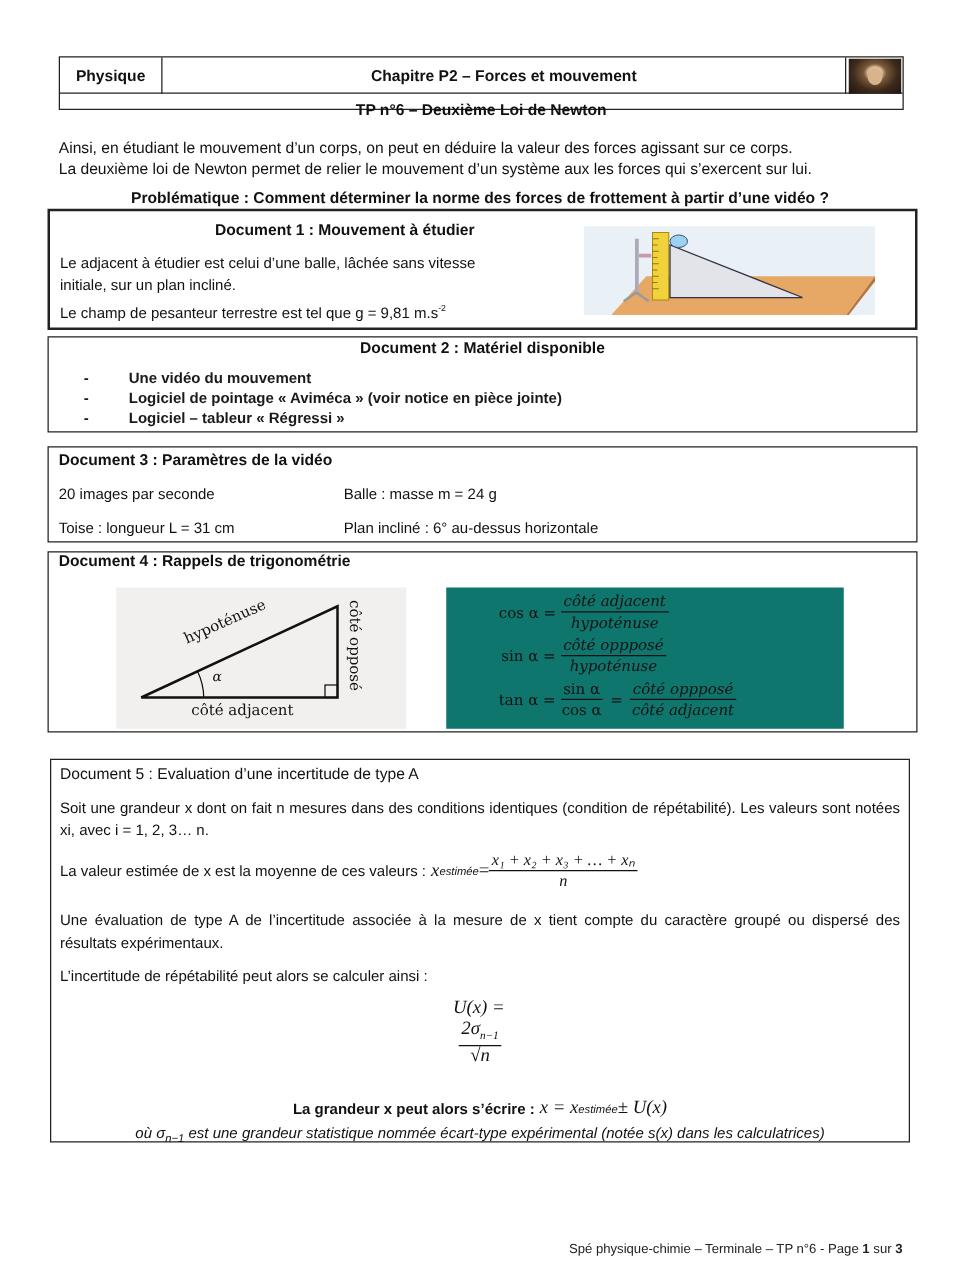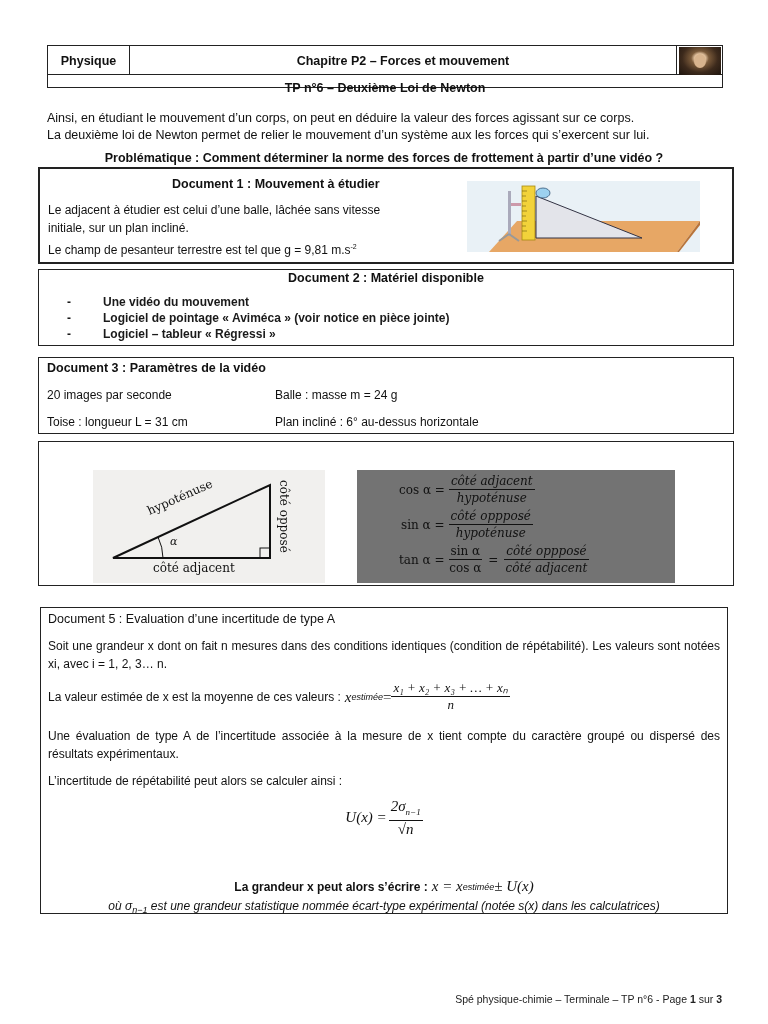--- a/index.html
+++ b/index.html
@@ -48,21 +48,21 @@
   #doc2 li { display: flex; }
   #doc2 li .dash { width: 36px; }
 
   #doc3 { left: 38px; top: 357px; width: 696px; height: 77px; }
   #doc3 .title { position: absolute; left: 8px; top: 3px; font-weight: bold; font-size: 12.5px; }
   #doc3 .cell { position: absolute; font-size: 12px; }
 
   #doc4 { left: 38px; top: 441px; width: 696px; height: 145px; }
   #doc4 .title { position: absolute; left: 8px; top: 0px; font-weight: bold; font-size: 12.5px; }
   #doc4 .tri-panel { position: absolute; left: 54px; top: 28px; width: 232px; height: 113px; background: #f1f0ee; }
-  #doc4 .formula-panel { position: absolute; left: 318px; top: 28px; width: 318px; height: 113px; background: #737373; }
+  #doc4 .formula-panel { position: absolute; left: 318px; top: 28px; width: 318px; height: 113px; background: #0f766e; }
   .serif { font-family: "DejaVu Serif", "Liberation Serif", serif; }
 
   #doc5 { left: 40px; top: 607px; width: 688px; height: 307px; border-width: 1.6px; }
   #doc5 .p { position: absolute; left: 7px; font-size: 12px; line-height: 18px; }
   #doc5 .title { top: 2px; font-weight: normal; font-size: 12.5px; }
   .justify { text-align: justify; width: 672px; }
   .frac { display: inline-flex; flex-direction: column; align-items: center; vertical-align: middle; }
   .frac .num { border-bottom: 1px solid #111; padding: 0 2px; line-height: 16px; }
   .frac .den { line-height: 16px; }
   .mi { font-family: "Liberation Serif", serif; font-style: italic; font-size: 15px; }
@@ -143,20 +143,21 @@
 
 <div id="doc3" class="abs doc-box">
   <div class="title">Document 3 : Paramètres de la vidéo</div>
   <div class="cell" style="left:8px; top:30px;">20 images par seconde</div>
   <div class="cell" style="left:236px; top:30px;">Balle : masse m = 24 g</div>
   <div class="cell" style="left:8px; top:57px;">Toise : longueur  L = 31 cm</div>
   <div class="cell" style="left:236px; top:57px;">Plan incliné : 6° au-dessus horizontale</div>
 </div>
 
 <div id="doc4" class="abs doc-box">
+  <div class="title">Document 4 : Rappels de trigonométrie</div>
   <div class="tri-panel">
     <svg width="232" height="113" viewBox="0 0 232 113" style="position:absolute;left:0;top:0;">
       <polygon points="20,88 177,15 177,88" fill="none" stroke="#111" stroke-width="2"></polygon>
       <rect x="167" y="78" width="10" height="10" fill="none" stroke="#111" stroke-width="1"></rect>
       <path d="M 70 88 A 50 50 0 0 0 65 67" fill="none" stroke="#111" stroke-width="1"></path>
     </svg>
     <div class="abs serif" style="left:77px; top:65px; font-size:11px; font-style:italic;">α</div>
     <div class="abs serif" style="left:52px; top:35px; font-size:12px; transform: rotate(-24deg); transform-origin: left top;">hypoténuse</div>
     <div class="abs serif" style="left:60px; top:91px; font-size:12px;">côté adjacent</div>
     <div class="abs serif" style="left:184px; top:10px; font-size:12px; writing-mode: vertical-rl;">côté opposé</div>
@@ -199,21 +200,21 @@
     <span class="mi">x</span>
       <sub class="s" style="font-style:italic;">estimée</sub>
       <span class="mi" style="font-style:normal;">=</span>
     <span class="frac mi" style="font-size:13px;">
         <span class="num">x₁ + x₂ + x₃ + … + xₙ</span>
         <span class="den">n</span>
       </span>
   </div>
   <div class="p justify" style="top:119px;">Une évaluation de type A de l’incertitude associée à la mesure de x tient compte du caractère groupé ou dispersé des résultats expérimentaux.</div>
   <div class="p" style="top:164px;">L’incertitude de répétabilité peut alors se calculer ainsi :</div>
-  <div class="abs" style="left:0; top:190px; width:100%; display:flex; justify-content:center; align-items:center;">
+  <div class="abs" style="left:0; top:190px; width:100%; display:flex; justify-content:center; align-items:center;flex-direction:column;">
     <span class="mi" style="margin-right:2px;">U(x) =</span>
     <span class="frac mi">
         <span class="num"><span>2σ</span><sub class="s">n−1</sub></span>
         <span class="den">√n</span>
       </span>
   </div>
   <div class="abs" style="left:0; top:244px; width:100%; text-align:center; font-style:italic; font-size:12px;margin-top:47px;">
     <span>où σ</span><sub class="s">n−1</sub><span> est une grandeur statistique nommée écart-type expérimental (notée s(x) dans les calculatrices)</span>
   </div>
   <div class="abs" style="left:0; top:270px; width:100%; display:flex; justify-content:center; align-items:center; font-size:12px;">

